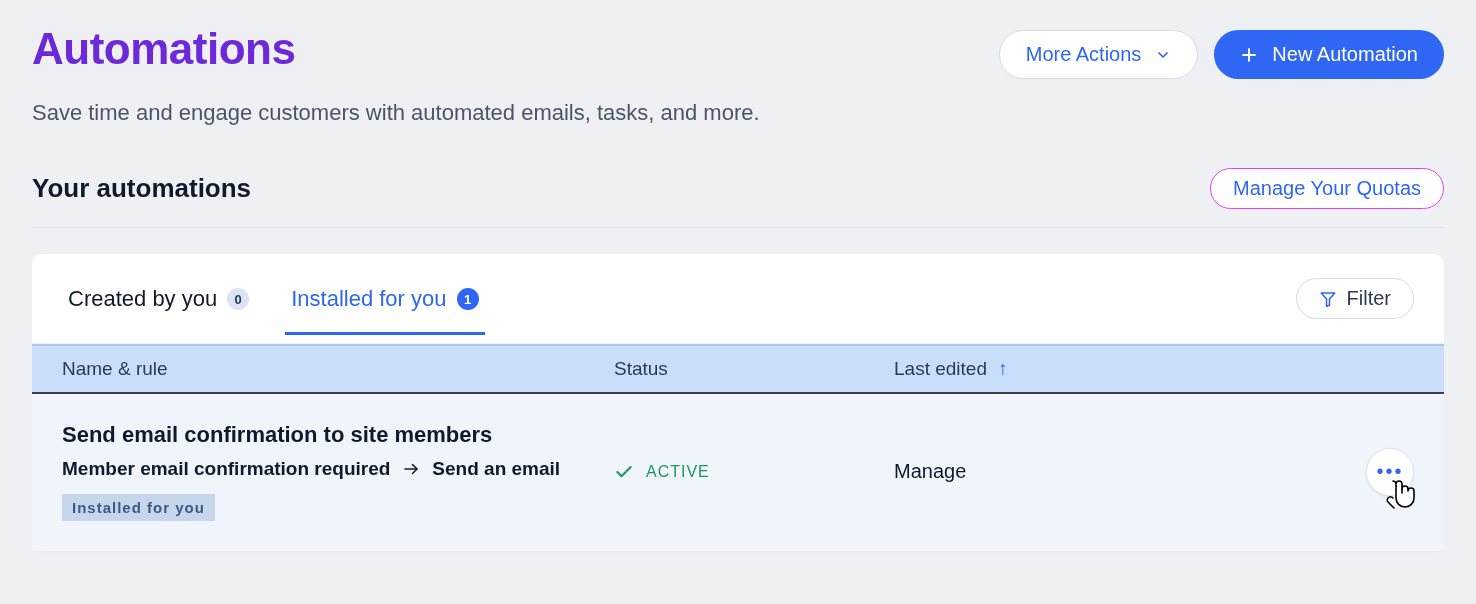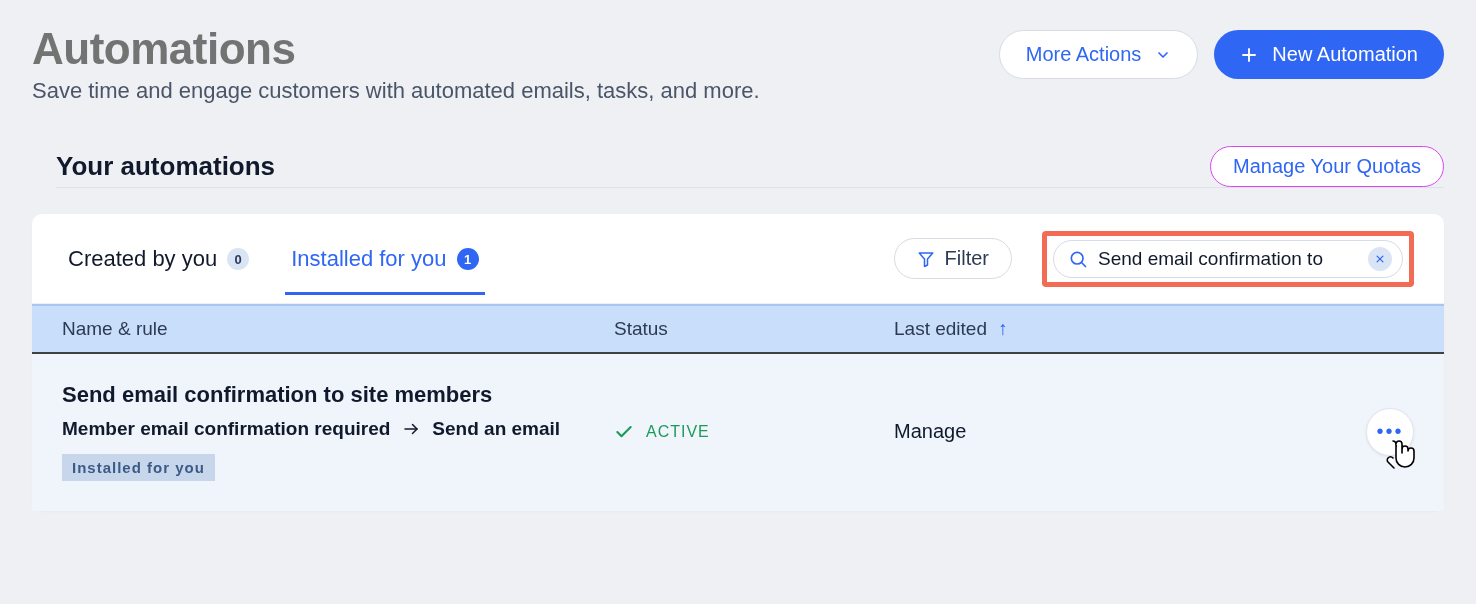--- a/index.html
+++ b/index.html
@@ -12,27 +12,27 @@
     color: #162d3d;
   }
   .header-row {
     display: flex;
     justify-content: space-between;
     align-items: flex-start;
   }
   .title-block h1 {
     font-size: 44px;
     font-weight: 800;
-    color: #737373;
+    color: #6d28d9;
     letter-spacing: -0.5px;
   }
   .title-block p {
     font-size: 22px;
     color: #4a5568;
-    margin-top: 4px;
+    margin-top: 26px;
   }
   .header-actions {
     display: flex;
     gap: 16px;
     margin-top: 6px;
   }
   .btn {
     display: inline-flex;
     align-items: center;
     gap: 14px;
@@ -51,23 +51,22 @@
   .btn-primary {
     background: #2f66f3;
     color: #fff;
   }
   .icon { display: inline-flex; align-items: center; justify-content: center; }
   .subheader-row {
     display: flex;
     justify-content: space-between;
     align-items: center;
     margin-top: 42px;
-    padding-bottom: 0;
+    padding-bottom: 18px;
     border-bottom: 1px solid #dde2ea;
-    margin-left: 24px;
   }
   .subheader-row h2 {
     font-size: 26px;
     font-weight: 700;
     color: #111a2c;
   }
   .btn-pill-outline {
     background: #fff;
     color: #2f66f3;
     font-size: 20px;
@@ -286,37 +285,20 @@
     </div>
     <div class="spacer"></div>
     <button class="filter-btn">
       <span class="icon filter-icon">
         <svg width="18" height="18" viewBox="0 0 24 24" fill="none" stroke="#2f66f3" stroke-width="2" stroke-linejoin="round" stroke-linecap="round">
             <polygon points="3 4 21 4 14 12 14 20 10 22 10 12 3 4"></polygon>
           </svg>
       </span>
       <span>Filter</span>
     </button>
-    <div class="search-wrap">
-      <div class="search-inner">
-        <span class="icon">
-          <svg width="20" height="20" viewBox="0 0 24 24" fill="none" stroke="#2f66f3" stroke-width="2" stroke-linecap="round">
-              <circle cx="11" cy="11" r="7"></circle>
-              <line x1="21" y1="21" x2="16.5" y2="16.5"></line>
-            </svg>
-        </span>
-        <input type="text" value="Send email confirmation to" style="">
-        <span class="clear-badge">
-          <svg width="10" height="10" viewBox="0 0 24 24" fill="none" stroke="#2f66f3" stroke-width="3" stroke-linecap="round">
-              <line x1="5" y1="5" x2="19" y2="19"></line>
-              <line x1="19" y1="5" x2="5" y2="19"></line>
-            </svg>
-        </span>
-      </div>
-    </div>
   </div>
 
   <div class="table-header">
     <div>Name &amp; rule</div>
     <div>Status</div>
     <div>
       <span>Last edited</span>
       <span class="sort-arrow">↑</span>
     </div>
     <div></div>

